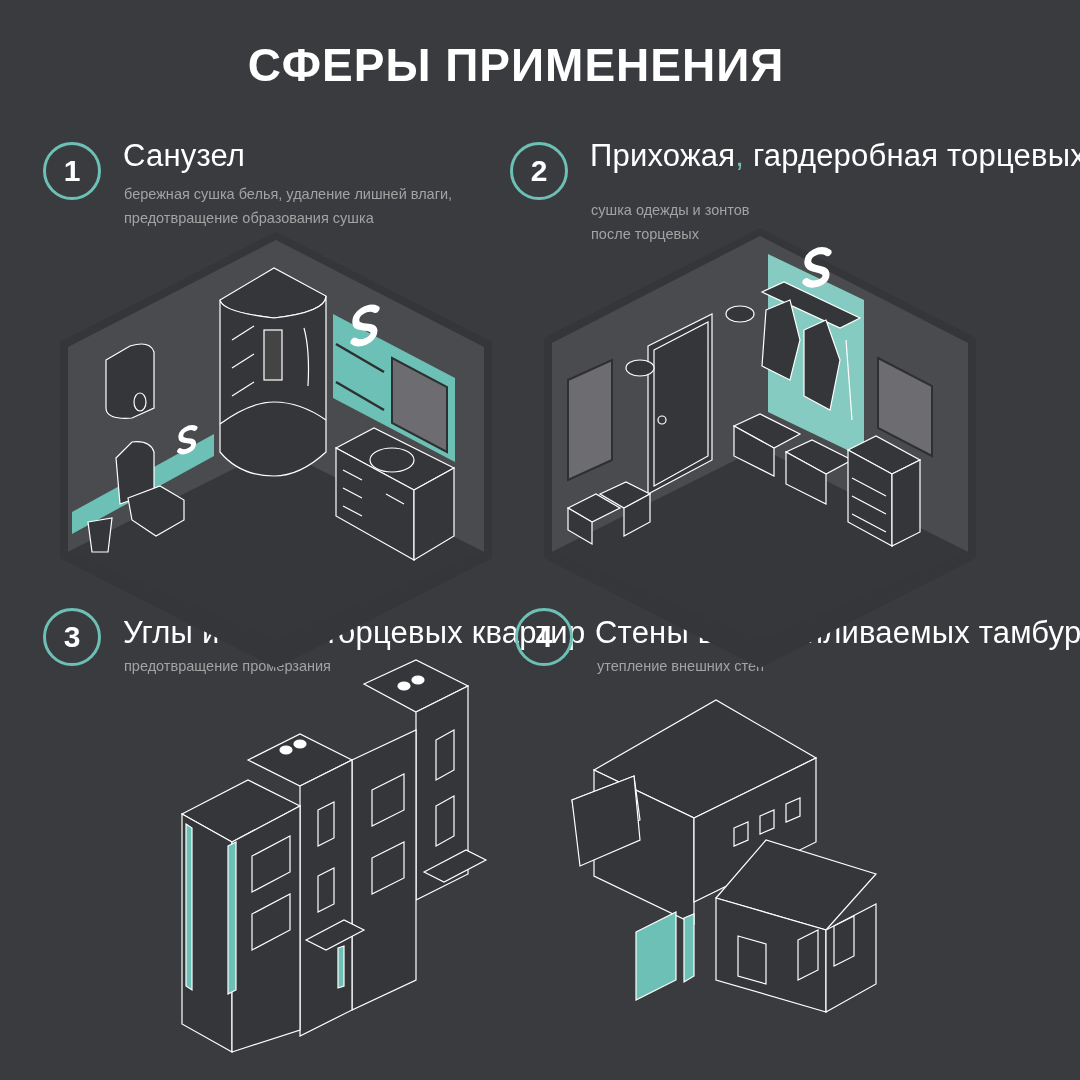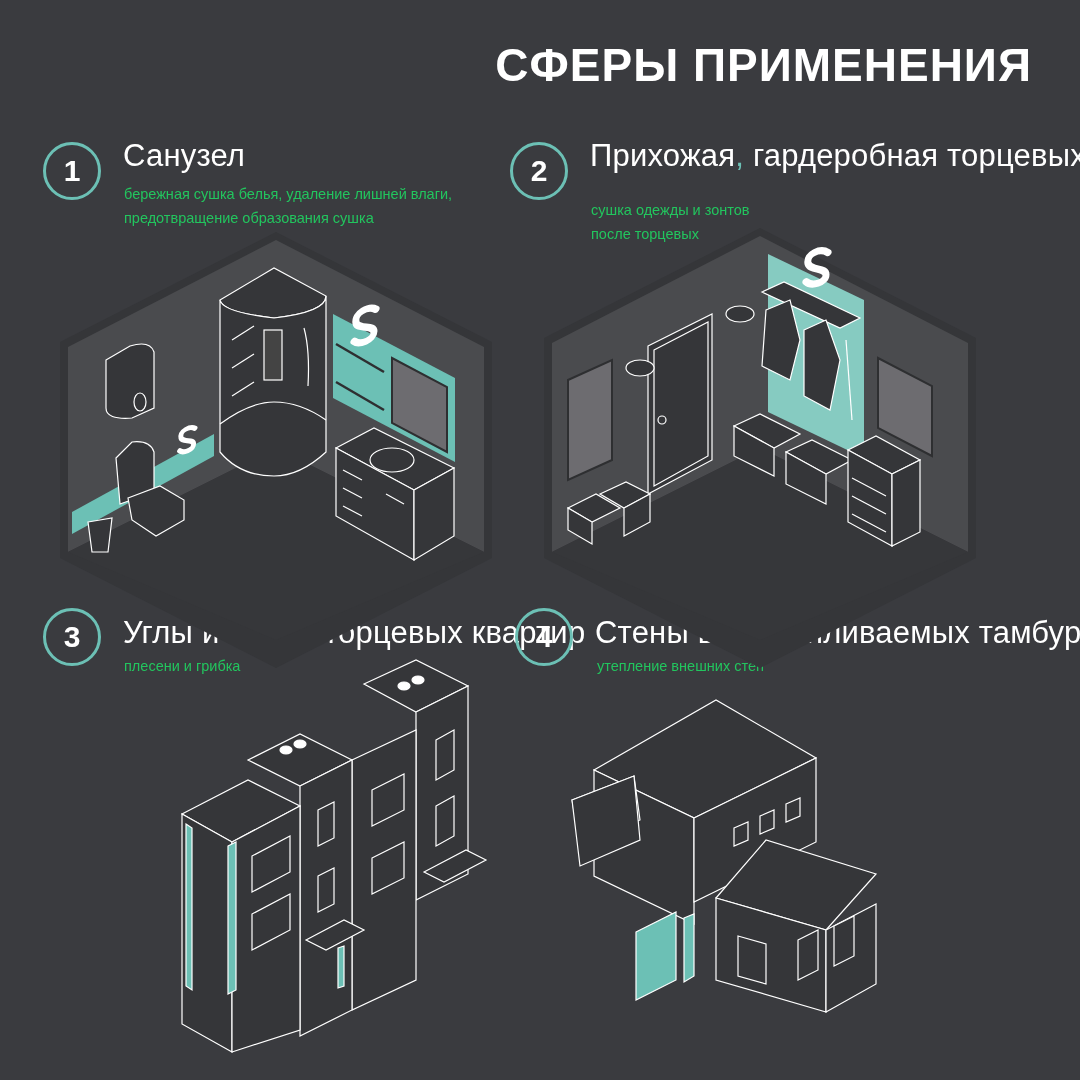--- a/index.html
+++ b/index.html
@@ -1,20 +1,20 @@
 <!DOCTYPE html>
 <html><head>
 <meta charset="utf-8">
 <style>
   html, body { margin:0; padding:0; }
   body { width:1080px; height:1080px; background:#3a3b3f; overflow:hidden; position:relative; font-family:"Liberation Sans", "DejaVu Sans", sans-serif; color:#fff; }
-  .title { position:absolute; left:0; top:38px; width:1032px; text-align:right; font-size:46px; font-weight:bold; letter-spacing:1px; color:#fff; }
+  .title { position:absolute; left:0; top:38px; width:1032px; text-align:center; font-size:46px; font-weight:bold; letter-spacing:1px; color:#fff; }
   .num { position:absolute; width:58px; height:58px; border:3px solid #6cc0b5; border-radius:50%; box-sizing:border-box; display:flex; align-items:center; justify-content:center; font-size:30px; font-weight:bold; color:#fff; }
   .head { position:absolute; font-size:31px; font-weight:normal; color:#fff; white-space:nowrap; letter-spacing:0.2px; }
-  .desc { position:absolute; font-size:14.5px; color:#22c55e; line-height:24px; white-space:nowrap; }
+  .desc { position:absolute; font-size:14.5px; color:#a3a3a3; line-height:24px; white-space:nowrap; }
   .teal { color:#6cc0b5; }
   svg.ill { position:absolute; left:0; top:0; }
 </style>
 </head>
 <body>
 
 <div class="title">СФЕРЫ ПРИМЕНЕНИЯ</div>
 
 <div>
   <div class="num" style="left:43px;top:142px;">1</div>
@@ -31,21 +31,21 @@
   <div class="desc" style="left:591px;top:198px;">
     <div>сушка одежды и зонтов</div>
     <div>после торцевых</div>
   </div>
 </div>
 
 <div>
   <div class="num" style="left:43px;top:608px;">3</div>
   <div class="head" style="left:123px;top:615px;">Углы и стены торцевых квартир</div>
   <div class="desc" style="left:124px;top:654px;">
-    <div>плесени и грибка</div>
+    <div>предотвращение промерзания</div>
   </div>
 </div>
 
 <div>
   <div class="num" style="left:515px;top:608px;">4</div>
   <div class="head" style="left:595px;top:615px;">Стены в неотапливаемых тамбурах</div>
   <div class="desc" style="left:597px;top:654px;">
     <div>утепление внешних стен</div>
   </div>
 </div>

